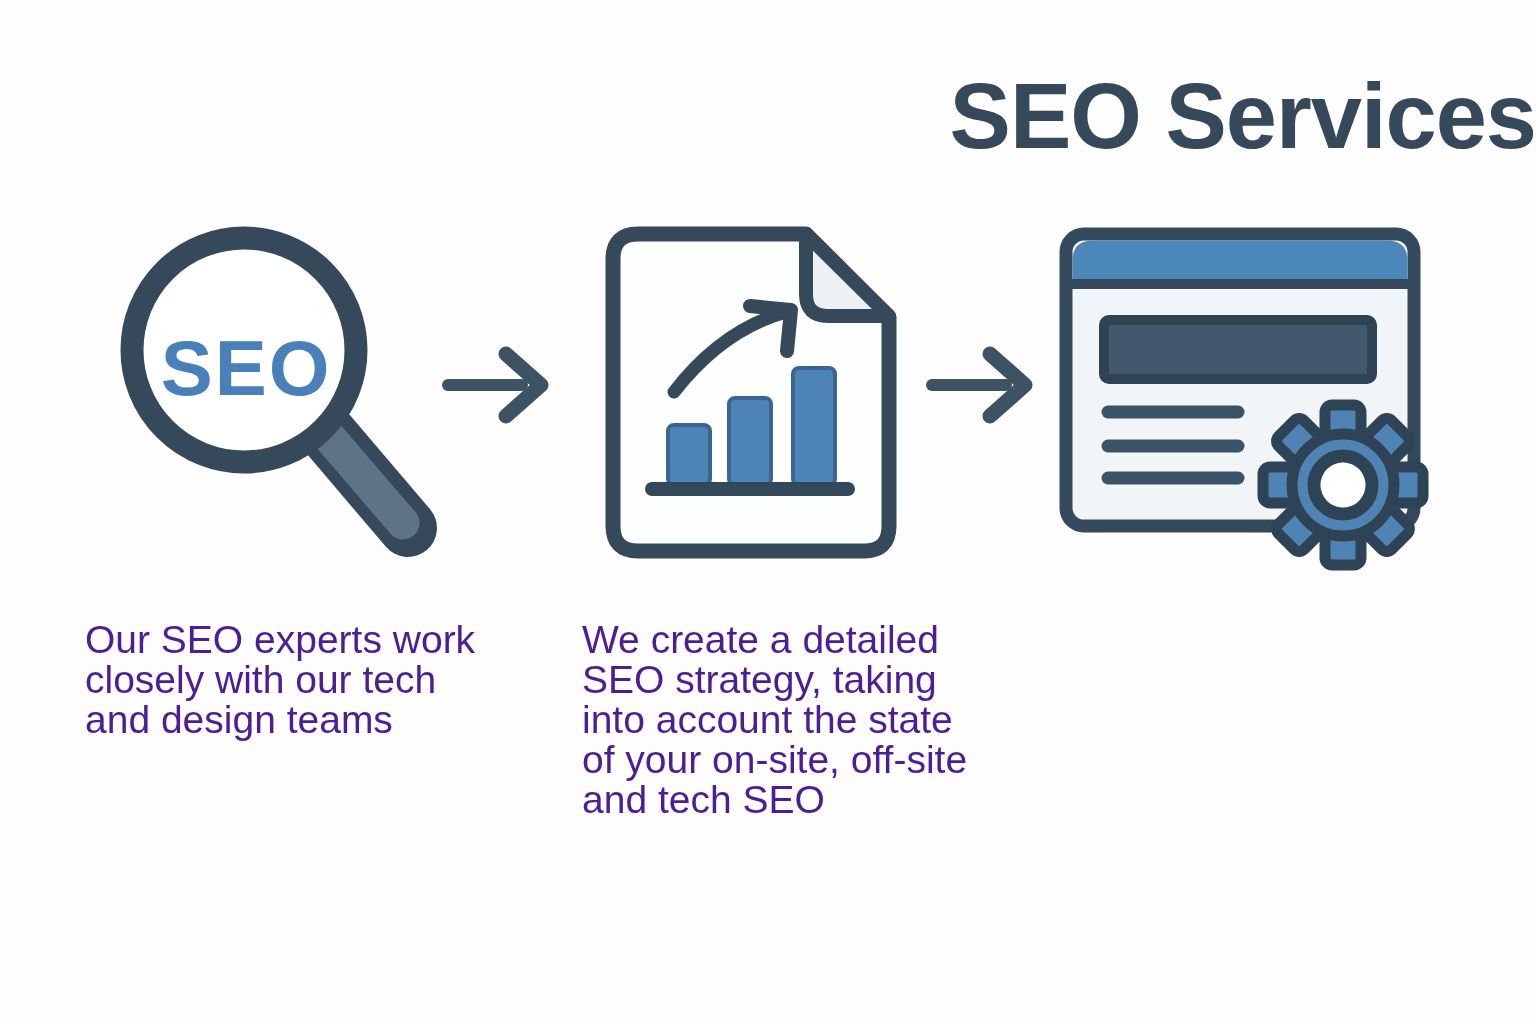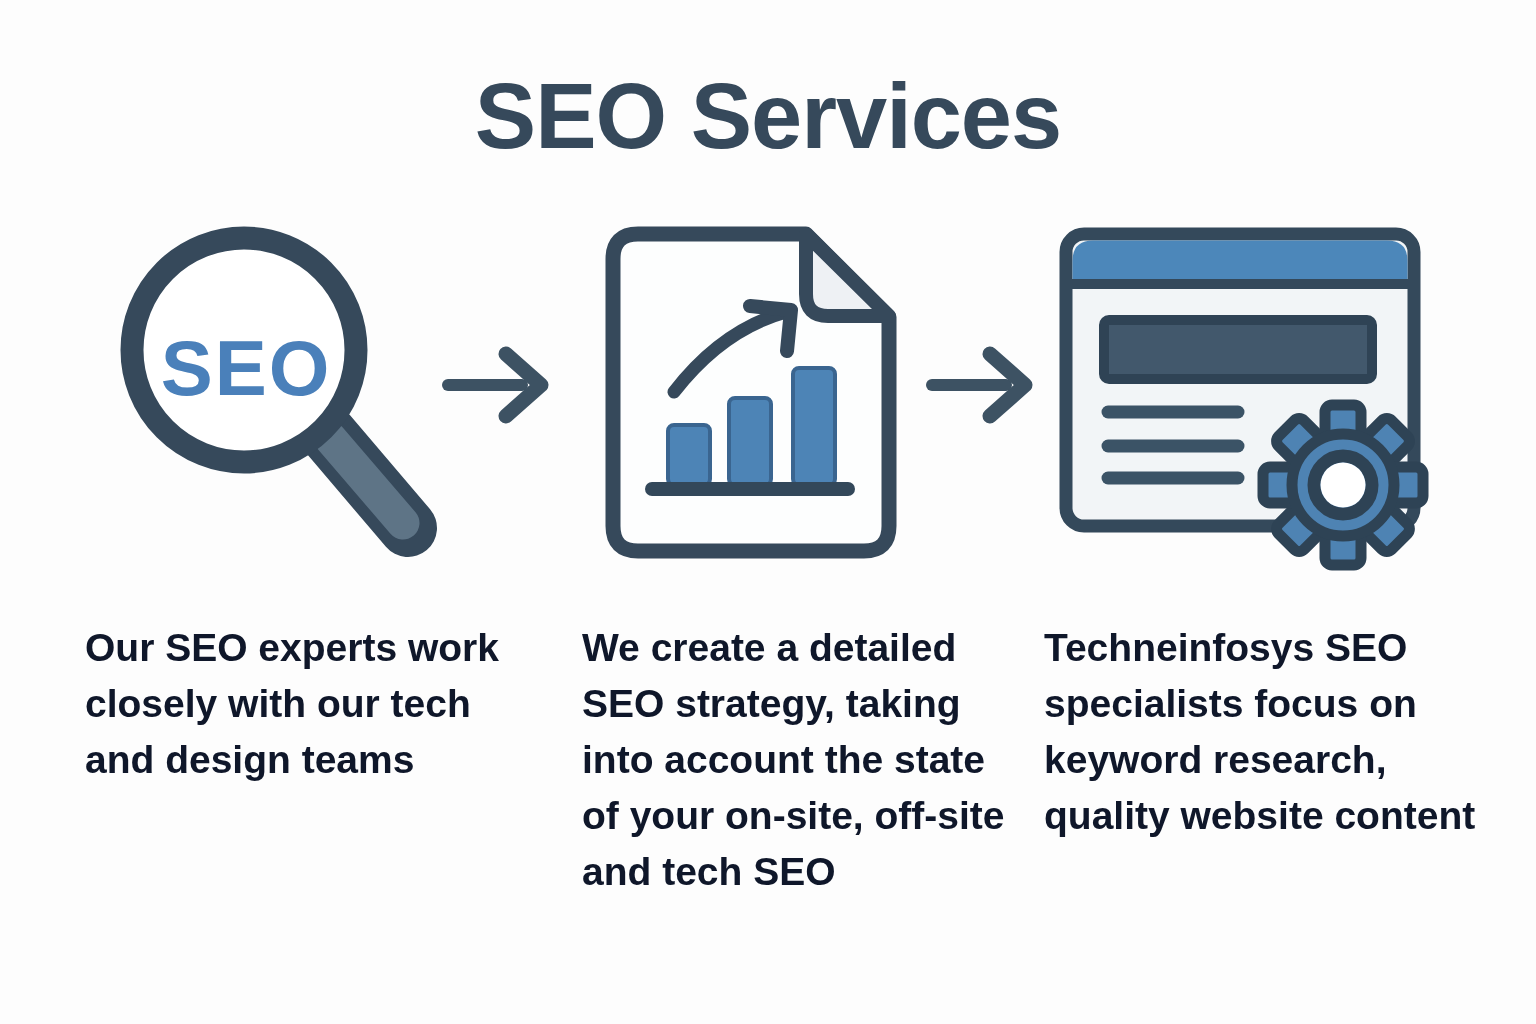--- a/index.html
+++ b/index.html
@@ -4,35 +4,35 @@
 <style>
   html,body{margin:0;padding:0;background:#fdfdfd;}
   .canvas{
     position:relative;width:1536px;height:1024px;overflow:hidden;
     background:#fdfdfd;
     font-family:"Liberation Sans", sans-serif;
     color:#2d3e4e;
   }
   .title{
     position:absolute;left:0;top:64px;width:1536px;
-    text-align:center;
+    text-align:right;
     font-size:92px;font-weight:700;letter-spacing:-1px;
     color:#36495b;
   }
   .icon-svg{position:absolute;display:block;}
   .magnifier-svg{left:100px;top:210px;}
   .report-svg{left:600px;top:220px;}
   .browser-svg{left:1050px;top:220px;}
   .arrow-svg{top:338px;}
   .arrow-1{left:438px;}
   .arrow-2{left:922px;}
   .desc{
     position:absolute;top:620px;
-    font-size:39px;line-height:56px;font-weight:700;
-    color:#0f172a;
+    font-size:39px;line-height:40px;font-weight:400;
+    color:#4c1d95;
   }
   .desc-1{left:85px;width:460px;}
   .desc-2{left:574px;width:460px;margin-left:8px;}
   .desc-3{left:1044px;width:470px;}
 
   
   .ink-stroke{stroke:#36495b;fill:none;}
   .seo-label{
     font-family:"Liberation Sans", sans-serif;
     font-weight:700;font-size:78px;letter-spacing:2px;
@@ -106,15 +106,14 @@
         <rect x="-18" y="-80" width="36" height="36" rx="7" fill="#4e83b3" stroke="#2e4355" stroke-width="11" transform="rotate(315)"></rect>
       </g>
       <circle r="51" fill="#4e83b3" stroke="#2e4355" stroke-width="11"></circle>
       <circle r="29" fill="none" stroke="#2e4355" stroke-width="13"></circle>
       <circle r="22.5" fill="#ffffff"></circle>
     </g>
   </svg>
 
   <div class="desc desc-1">Our SEO experts work<br>closely with our tech<br>and design teams</div>
   <div class="desc desc-2">We create a detailed<br>SEO strategy, taking<br>into account the state<br>of your on-site, off-site<br>and tech SEO</div>
-  <div class="desc desc-3">Techneinfosys SEO<br>specialists focus on<br>keyword research,<br>quality website content</div>
 
 </div>
 
 </body></html>

